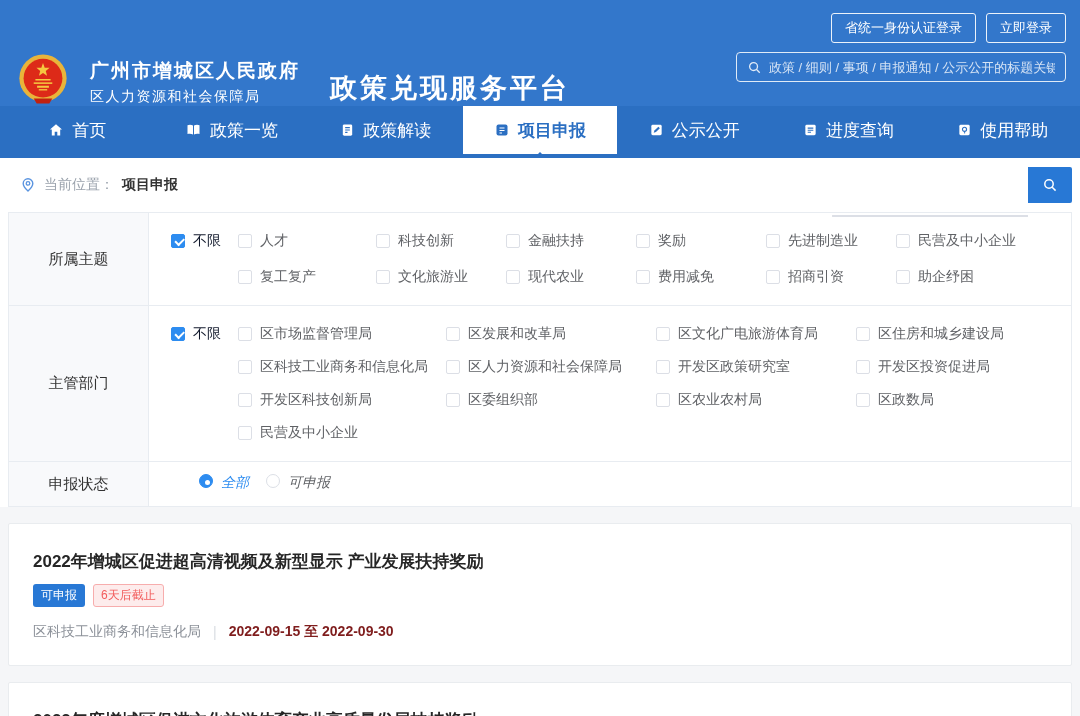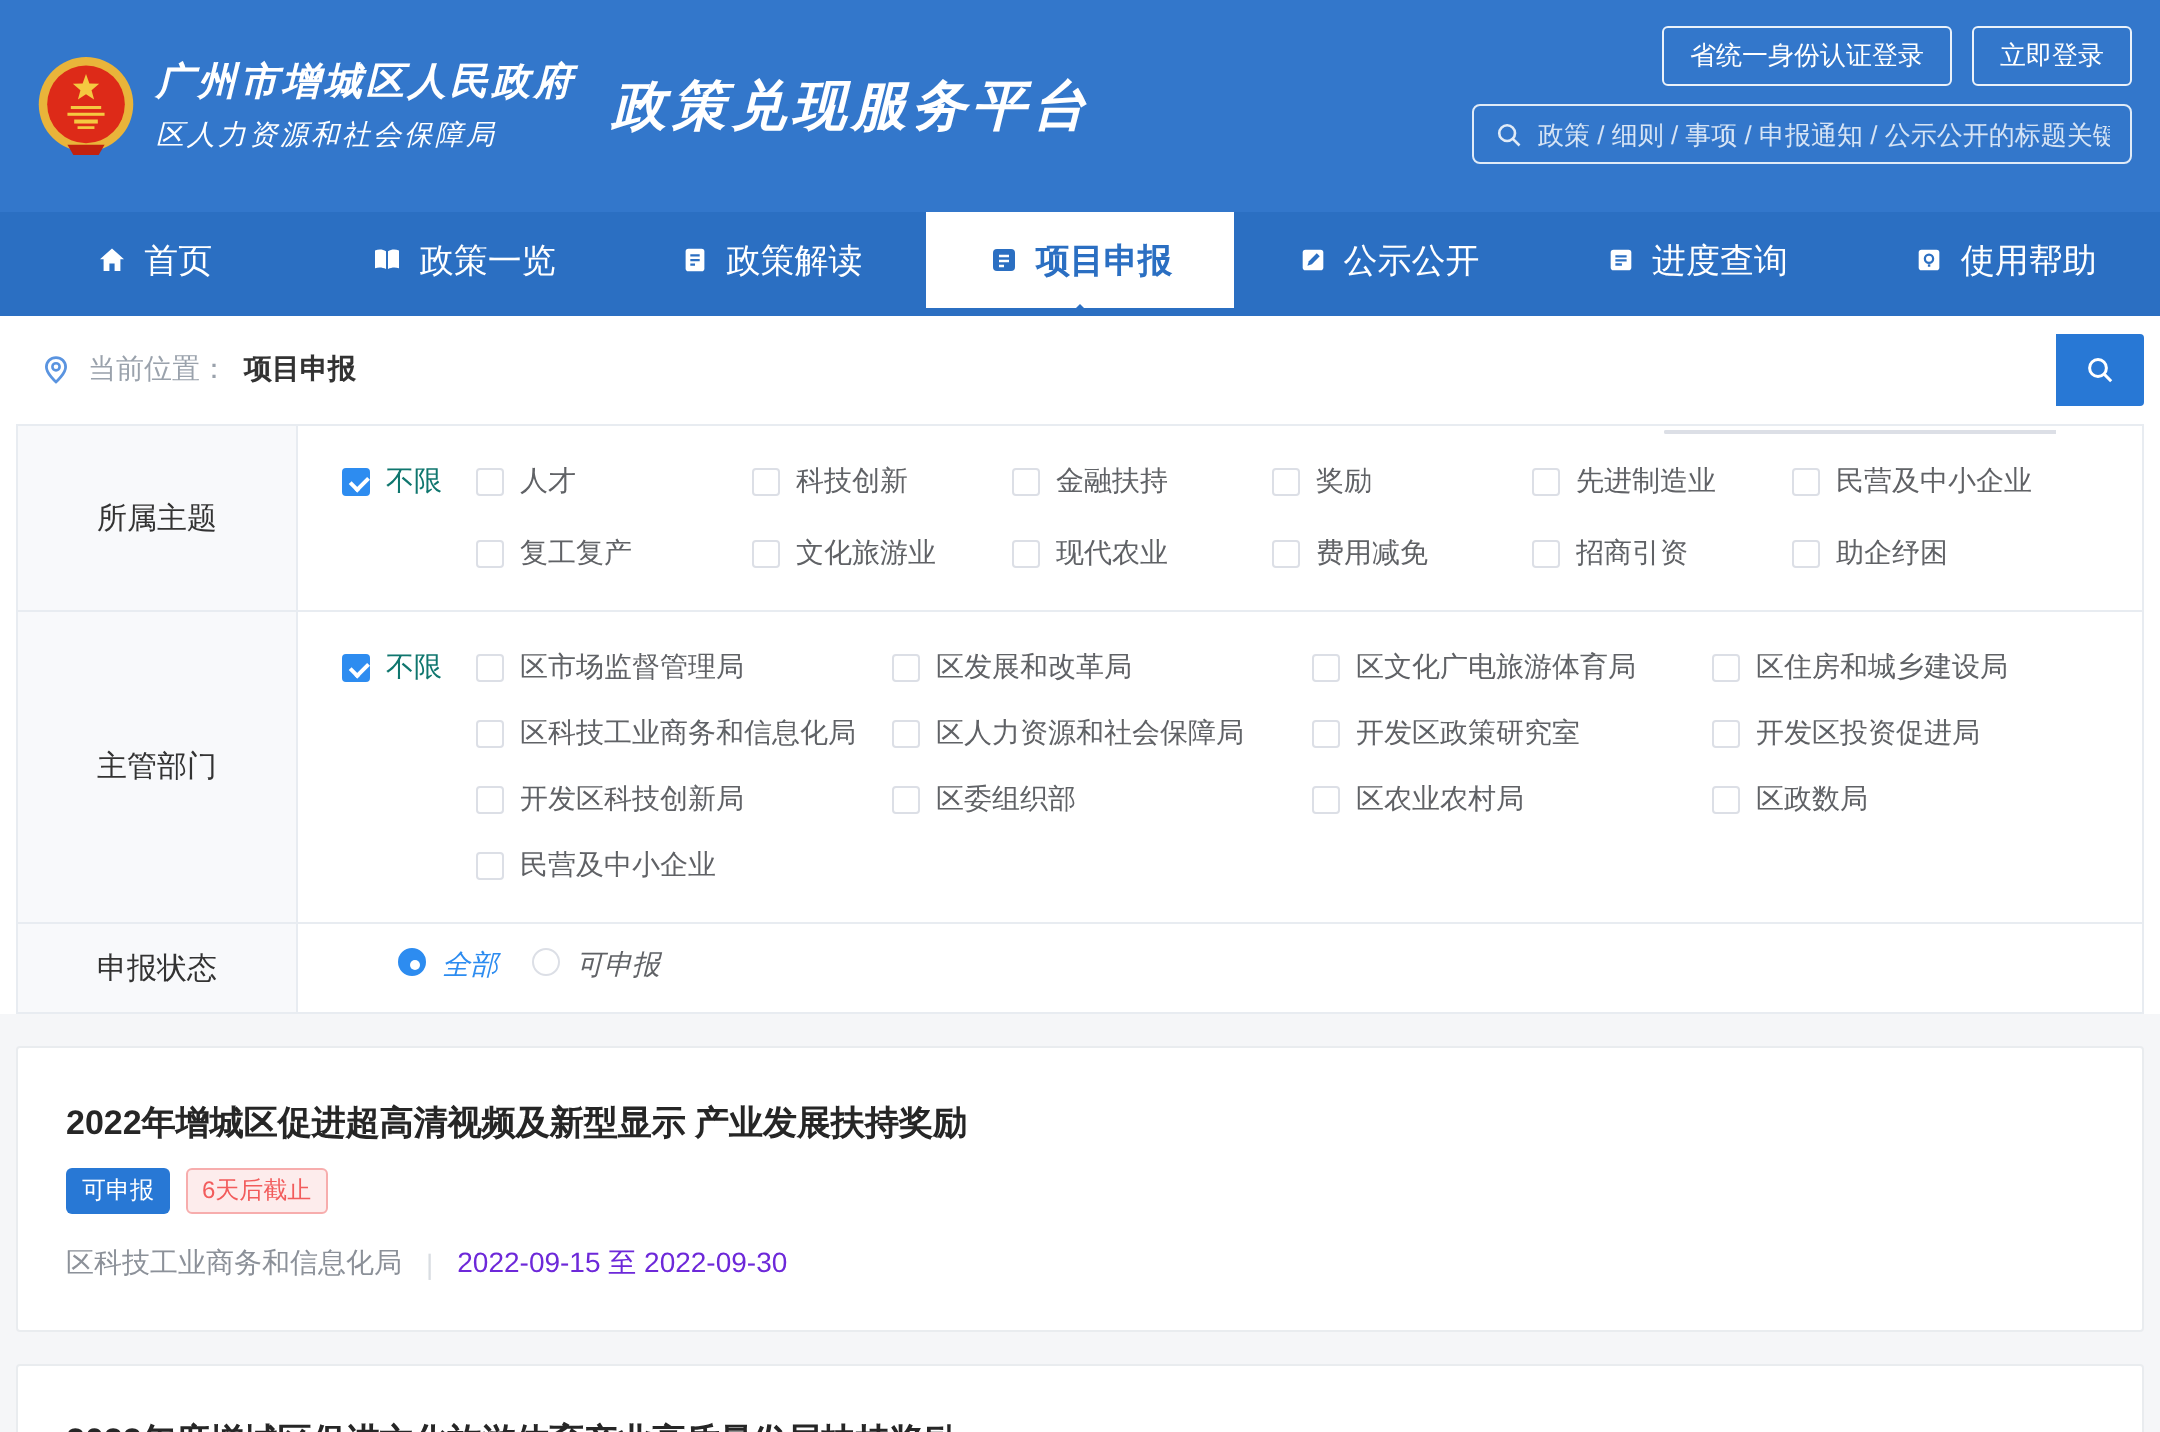--- a/index.html
+++ b/index.html
@@ -2,21 +2,21 @@
 <html><head>
 <meta charset="utf-8">
 <style>
   * { margin:0; padding:0; box-sizing:border-box; }
   html,body { width:1080px; height:716px; overflow:hidden; background:#fff;
     font-family:"Liberation Sans","DejaVu Sans",sans-serif; }
 
   
   .site-header { height:106px; background:#3377cb; display:flex; justify-content:space-between;
     padding:0 14px 0 16px; color:#fff; }
-  .h-left { display:flex; align-items:center; gap:8px;font-style:italic; }
+  .h-left { display:flex; align-items:flex-end; gap:20px; }
   .emblem { width:54px; height:54px; flex:0 0 auto; }
   .gov-names { line-height:1.35; }
   .gov-line1 { font-size:19px; font-weight:bold; letter-spacing:2px; }
   .gov-line2 { font-size:14px; letter-spacing:1.5px; margin-top:3px; }
   .platform-title { font-size:27px; font-weight:bold; letter-spacing:3px; margin-left:10px; }
   .h-right { display:flex; flex-direction:column; align-items:flex-end; gap:9px; padding-top:13px; }
   .h-buttons { display:flex; gap:10px; }
   .h-btn { background:transparent; border:1px solid rgba(255,255,255,.9); color:#fff;
     font-size:13px; padding:5px 13px; border-radius:3px; cursor:pointer;
     font-family:inherit; }
@@ -57,21 +57,21 @@
   .f-label { width:140px; background:#f8f9fb; border-right:1px solid #e8ecf1;
     display:flex; align-items:center; justify-content:center; font-size:15px; color:#333; }
   .f-content { flex:1; display:flex; align-items:flex-start; padding:12px 0 12px 22px; }
   .chk { display:inline-flex; align-items:center; cursor:pointer; height:32px; }
   .chk .box { width:14px; height:14px; border:1px solid #dcdfe6; border-radius:2px; background:#fff;
     position:relative; flex:0 0 auto; }
   .chk.checked .box { background:#2d8cf0; border-color:#2d8cf0; }
   .chk.checked .box::after { content:""; position:absolute; left:2.5px; top:3px; width:7px; height:3.5px;
     border-left:2px solid #fff; border-bottom:2px solid #fff; transform:rotate(-45deg); }
   .chk .txt { margin-left:8px; font-size:14px; color:#606266; }
-  .chk.checked .txt { color:#0f766e; }
+  .chk.checked .txt { color:#0f172a; }
   .chk-all { width:67px; flex:0 0 auto; }
   .opt-grid { flex:1; display:grid; }
   .topic-grid { grid-template-columns:138px 130px 130px 130px 130px 1fr; row-gap:4px; }
   .dept-grid { grid-template-columns:208px 210px 200px 1fr; row-gap:1px; }
   .status-content { align-items:center; }
   .radio { display:inline-flex; cursor:pointer; height:20px;font-style:italic; }
   .radio .dot { width:14px; height:14px; border-radius:50%; border:1px solid #dcdfe6; background:#fff;
     position:relative; flex:0 0 auto; }
   .radio.selected .dot { background:#2d8cf0; border-color:#2d8cf0; }
   .radio.selected .dot::after { content:""; position:absolute; left:4.5px; top:4.5px; width:5px; height:5px;
@@ -85,21 +85,21 @@
     min-height:262px; }
   .card { background:#fff; border:1px solid #e9ecef; border-radius:2px; padding:26px 24px 24px; }
   .card-title { font-size:17px; font-weight:bold; color:#262626; cursor:pointer; }
   .badges { margin-top:11px; display:flex; gap:8px; align-items:center; }
   .badge-blue { background:#2878d5; color:#fff; font-size:12px; padding:3px 8px; border-radius:3px; }
   .badge-red { background:#fdecec; color:#f25c5c; border:1px solid #f7adad; font-size:12px;
     padding:2px 7px; border-radius:3px; }
   .card-foot { margin-top:16px; display:flex; align-items:center; font-size:14px; }
   .card-foot .dept { color:#8c9199; }
   .card-foot .sep { color:#d9dde2; margin:0 12px; }
-  .card-foot .dates { color:#6d28d9; }
+  .card-foot .dates { color:#7f1d1d;font-weight:bold; }
 </style>
 </head>
 <body>
 
 <header class="site-header">
   <div class="h-left">
     <svg class="emblem" viewBox="0 0 64 64">
       <circle cx="32" cy="31" r="28" fill="#e9b43a"></circle>
       <circle cx="32" cy="31" r="23" fill="#dd2a18"></circle>
       <polygon fill="#f5c940" points="32,13 34,18.6 39.8,18.8 35.3,22.6 36.8,28.2 32,25 27.2,28.2 28.7,22.6 24.2,18.8 30,18.6"></polygon>

